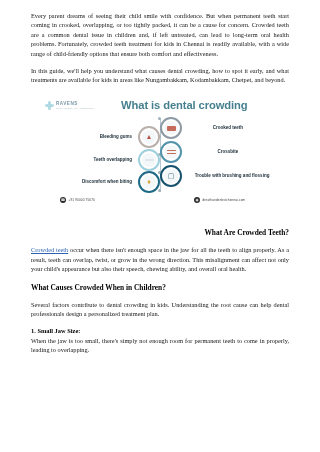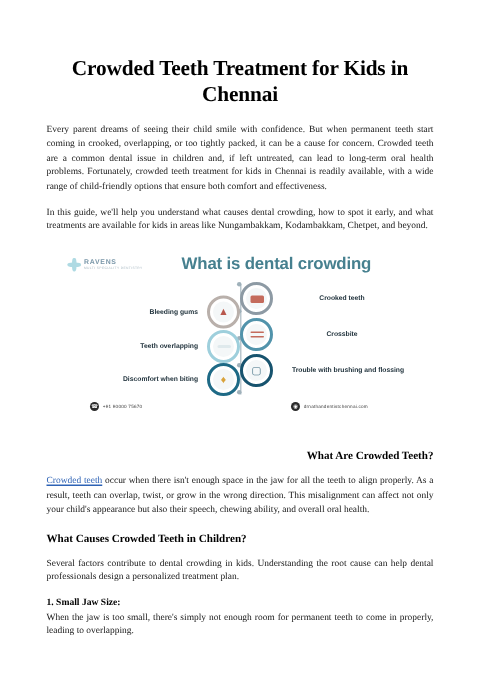--- a/index.html
+++ b/index.html
@@ -245,21 +245,20 @@
     font-size: 3.1px;
     color: #3a3a3a;
     letter-spacing: 0.15px;
   }
 </style>
 </head>
 <body>
 
 <div class="page">
 
-  <h1 class="doc-title">Crowded Teeth Treatment for Kids in Chennai</h1>
 
   <p class="body-para p-intro">Every parent dreams of seeing their child smile with confidence. But when permanent teeth start coming in crooked, overlapping, or too tightly packed, it can be a cause for concern. Crowded teeth are a common dental issue in children and, if left untreated, can lead to long-term oral health problems. Fortunately, crowded teeth treatment for kids in Chennai is readily available, with a wide range of child-friendly options that ensure both comfort and effectiveness.</p>
 
   <p class="body-para p-guide">In this guide, we'll help you understand what causes dental crowding, how to spot it early, and what treatments are available for kids in areas like Nungambakkam, Kodambakkam, Chetpet, and beyond.</p>
 
   <div class="info-wrap">
 
     <div class="info-top">
       <div class="brand">
         <span class="brand-mark"></span>
@@ -344,21 +343,21 @@
         <span class="foot-txt">drnathandentistchennai.com</span>
       </div>
     </div>
 
   </div>
 
   <h2 class="section-head h-crowded">What Are Crowded Teeth?</h2>
 
   <p class="body-para p-after-head"><a class="inline-link" href="#">Crowded teeth</a><span> occur when there isn't enough space in the jaw for all the teeth to align properly. As a result, teeth can overlap, twist, or grow in the wrong direction. This misalignment can affect not only your child's appearance but also their speech, chewing ability, and overall oral health.</span></p>
 
-  <h2 class="section-head h-causes">What Causes Crowded Teeth in Children?</h2>
+  <h2 class="section-head h-causes">What Causes Crowded When in Children?</h2>
 
   <p class="body-para p-after-head">Several factors contribute to dental crowding in kids. Understanding the root cause can help dental professionals design a personalized treatment plan.</p>
 
   <div class="sub-head">1. Small Jaw Size:</div>
 
   <p class="body-para">When the jaw is too small, there's simply not enough room for permanent teeth to come in properly, leading to overlapping.</p>
 
 </div>
 
 </body></html>

